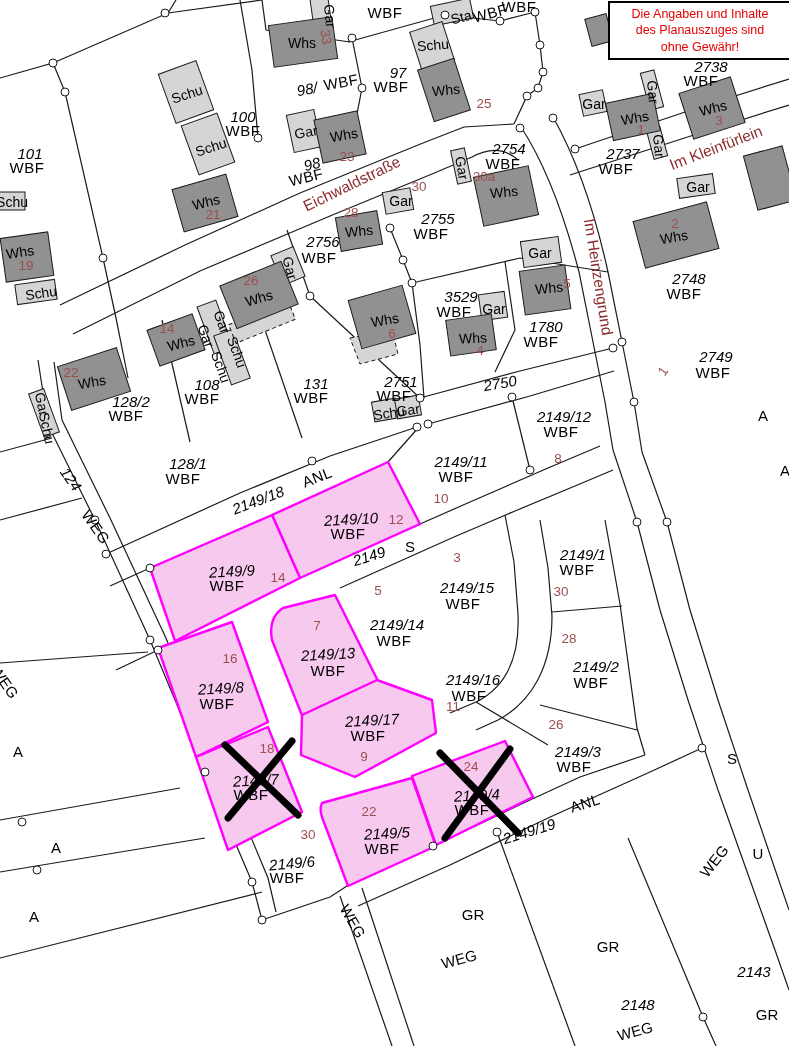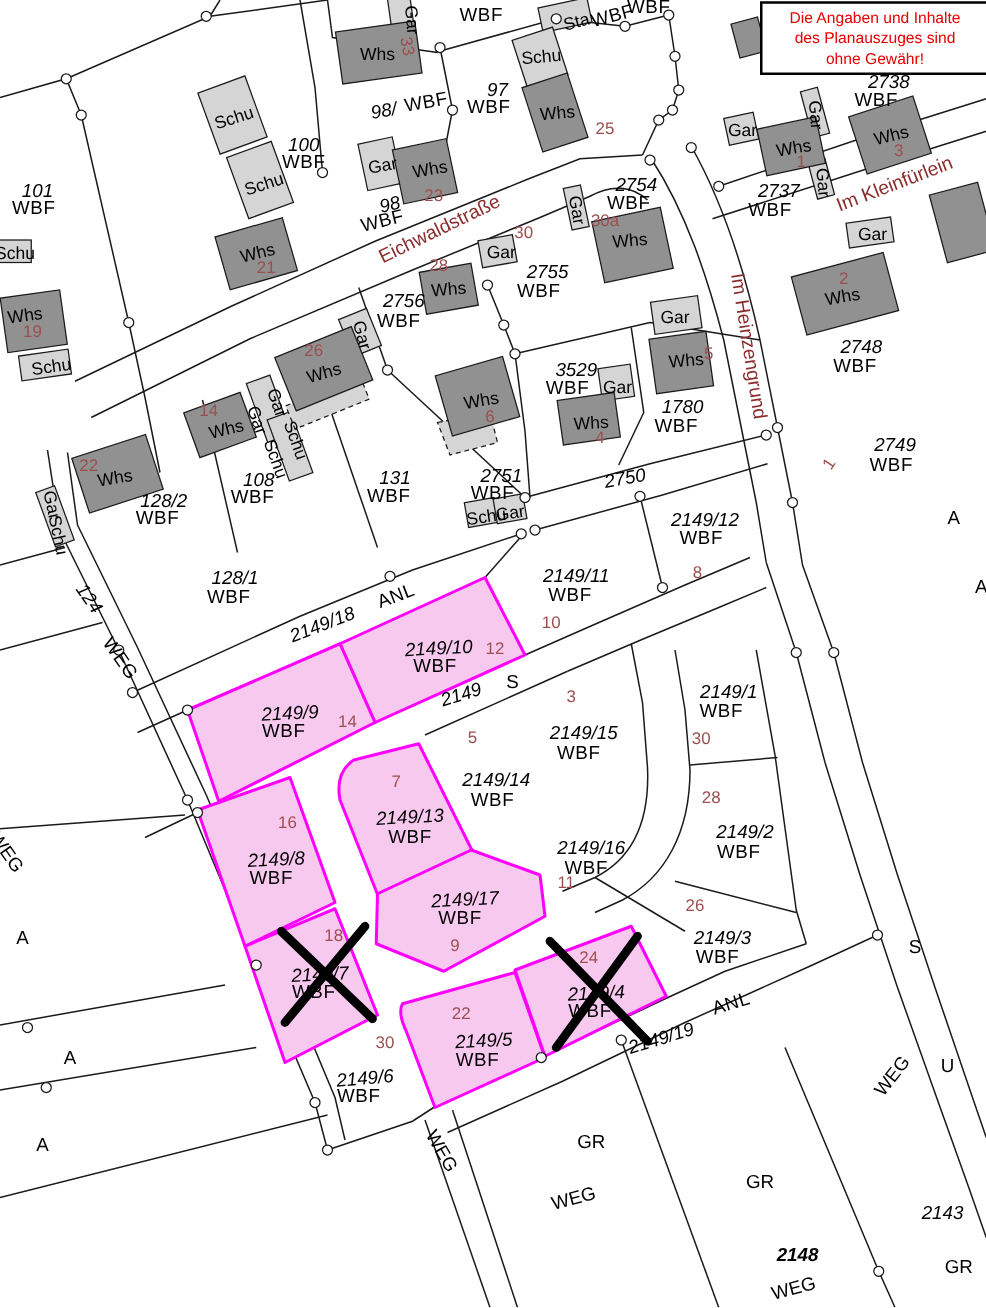--- a/index.html
+++ b/index.html
@@ -374,21 +374,21 @@
       <div class="lbl ltr" style="left: 34px; top: 916px;">A</div>
       <div class="lbl ltr" style="left: 5px; top: 682px; transform: translate(-50%, -50%) rotate(55deg);">WEG</div>
       <div class="lbl ltr" style="left: 763px; top: 415px;">A</div>
       <div class="lbl ltr" style="left: 785px; top: 470px;">A</div>
       <div class="lbl ltr" style="left: 732px; top: 758px;">S</div>
       <div class="lbl ltr" style="left: 758px; top: 853px;">U</div>
       <div class="lbl ltr" style="left: 714px; top: 861px; transform: translate(-50%, -50%) rotate(-52deg);">WEG</div>
       <div class="lbl ltr" style="left: 473px; top: 914px;">GR</div>
       <div class="lbl ltr" style="left: 459px; top: 959px; transform: translate(-50%, -50%) rotate(-15deg);">WEG</div>
       <div class="lbl ltr" style="left: 608px; top: 946px;">GR</div>
-      <div class="lbl pid" style="left: 638px; top: 1004px; font-weight: bold;">2148</div>
+      <div class="lbl pid" style="left: 638px; top: 1004px;">2148</div>
       <div class="lbl ltr" style="left: 635px; top: 1031px; transform: translate(-50%, -50%) rotate(-15deg);">WEG</div>
       <div class="lbl pid" style="left: 754px; top: 971px;">2143</div>
       <div class="lbl ltr" style="left: 767px; top: 1014px;">GR</div>
       <div class="lbl ltr" style="left: 353px; top: 921px; transform: translate(-50%, -50%) rotate(60deg);">WEG</div>
     </div>
 
 <div id="disclaimer">
   <div>Die Angaben und Inhalte</div>
   <div>des Planauszuges sind</div>
   <div>ohne Gewähr!</div>

